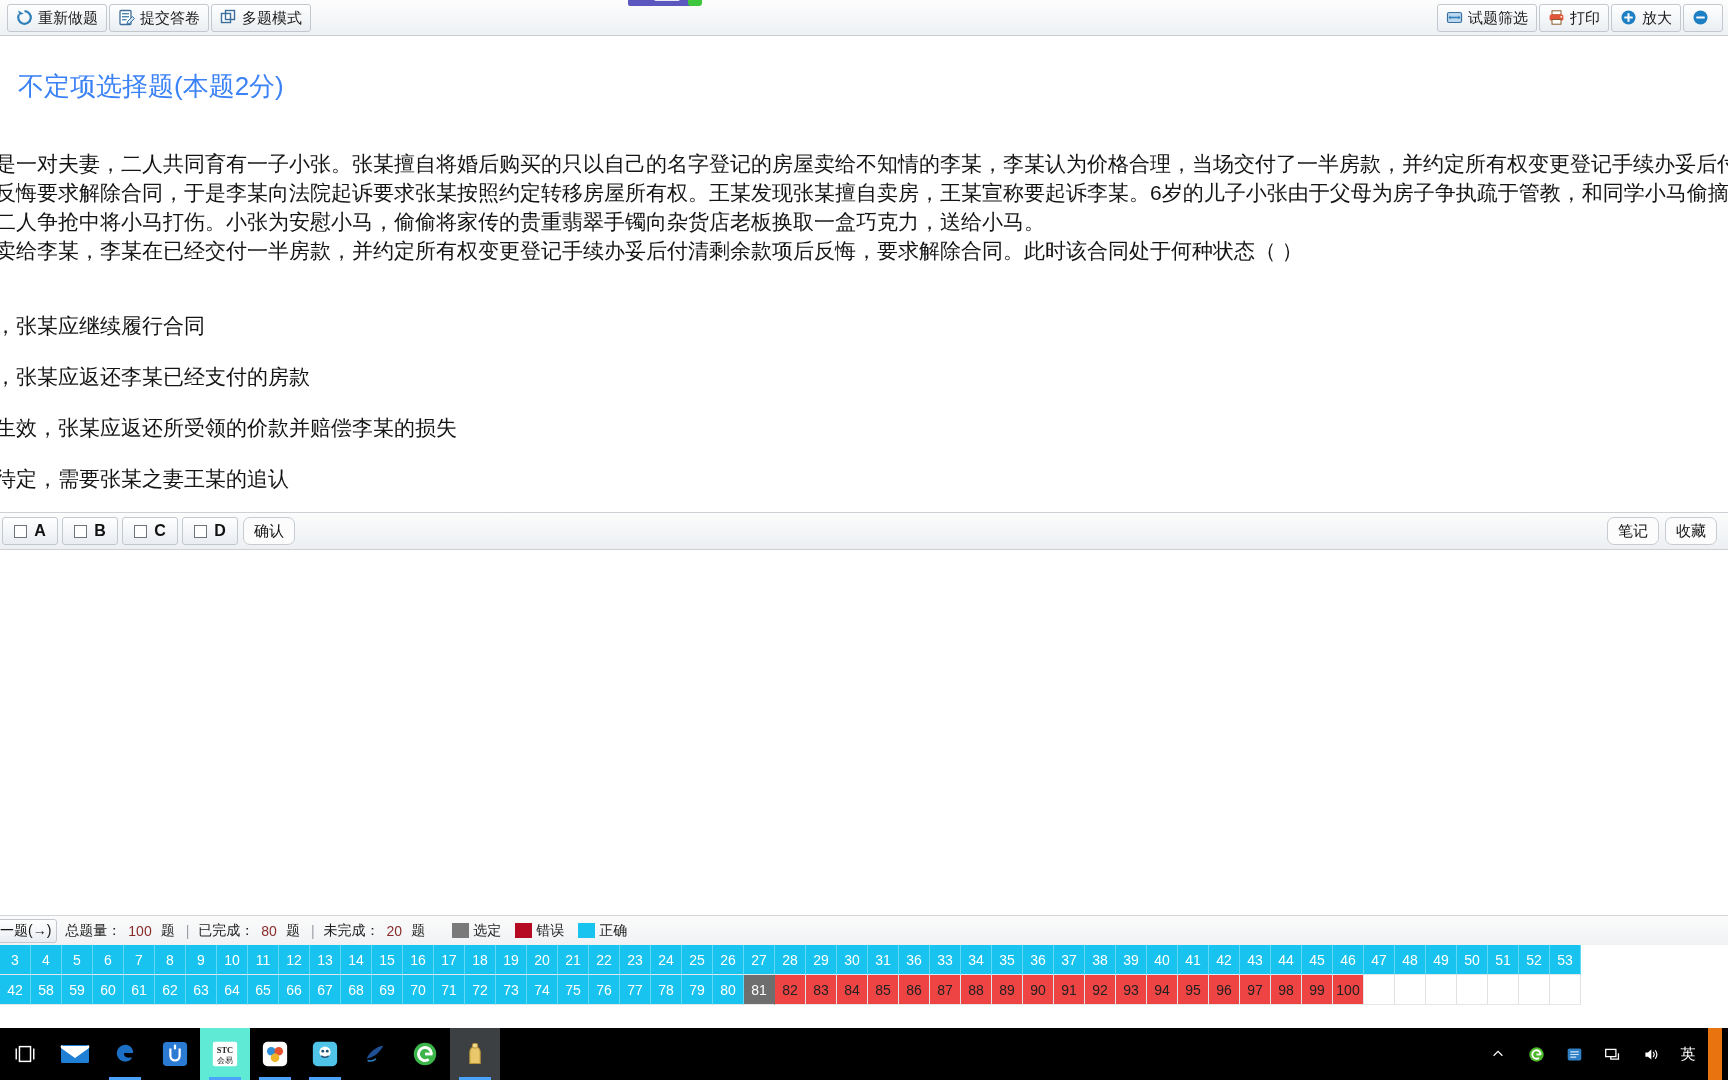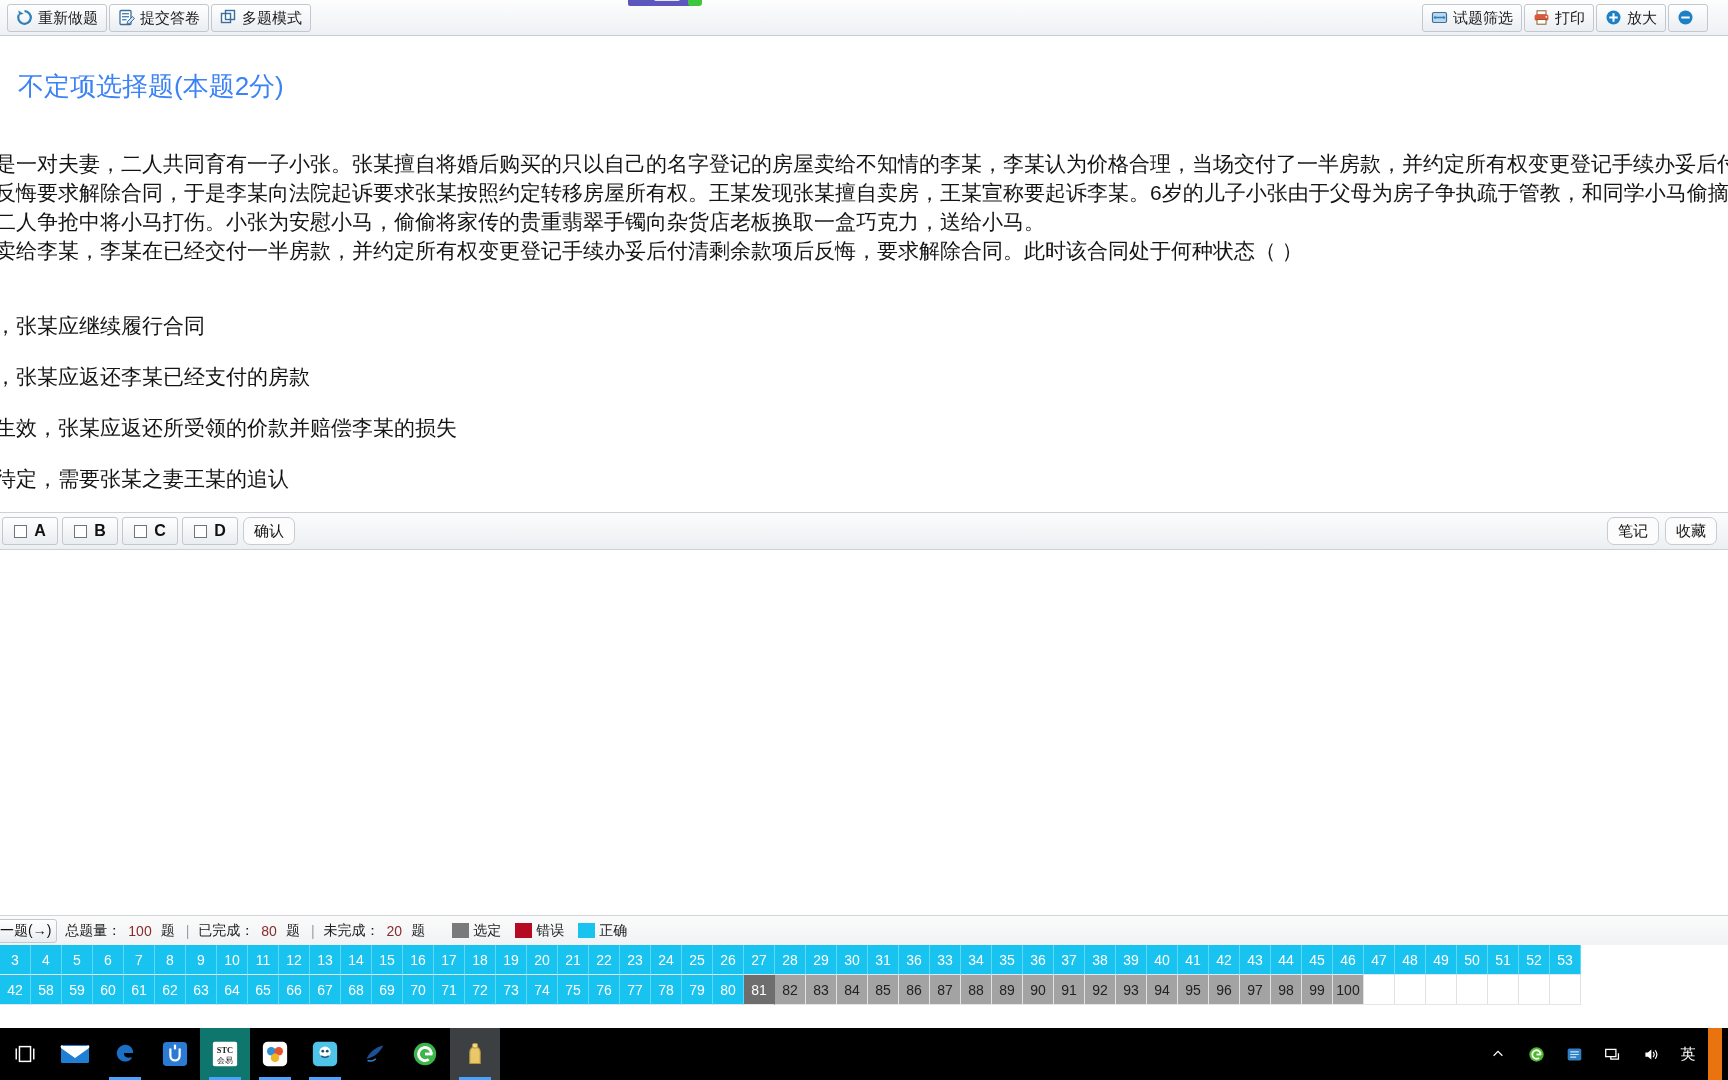--- a/index.html
+++ b/index.html
@@ -12,21 +12,21 @@
   .app{position:relative;width:1728px;height:1080px;}
 
   
   .toolbar{
     position:absolute;left:0;top:0;width:1728px;height:36px;
     background:linear-gradient(#fdfdfd,#eef1f4);
     border-bottom:1px solid #c8ccd2;
     display:flex;align-items:center;box-sizing:border-box;
   }
   .tb-left{display:flex;align-items:center;padding-left:6px;gap:0px;}
-  .tb-right{margin-left:auto;display:flex;align-items:flex-end;padding-right:19px;}
+  .tb-right{margin-left:auto;display:flex;align-items:flex-end;padding-right:4px;}
   .tbtn{
     display:flex;align-items:center;gap:5px;
     height:28px;padding:0 8px;margin:0 1px;
     background:linear-gradient(#ffffff,#eaeef2);
     border:1px solid #c3c8cf;border-radius:3px;
     font-size:15px;color:#1b1b1b;white-space:nowrap;
     box-sizing:border-box;cursor:default;
   }
   .tbtn .ic{width:17px;height:17px;display:block;flex:0 0 auto;}
   .tbtn .lbl{line-height:17px;font-size:15px;}
@@ -128,35 +128,35 @@
   }
   .grow{display:flex;height:30px;}
   .cell{
     width:31px;height:30px;flex:0 0 31px;
     display:flex;align-items:center;justify-content:center;
     font-size:14px;box-sizing:border-box;
     border-right:1px solid #ffffff;border-bottom:1px solid #e4e7ea;
     cursor:default;
   }
   .cell.correct{background:#18c3ef;color:#ffffff;border-right-color:#5fd9f7;}
-  .cell.empty{background:#a3a3a3;color:#222;border-right:1px solid #dfe3e6;}
+  .cell.empty{background:#ef4444;color:#222;border-right:1px solid #dfe3e6;}
   .cell.current{background:#6e6e6e;color:#ffffff;border-right:1px solid #6e6e6e;}
   .cell.blankcell{background:#ffffff;color:transparent;border-right:1px solid #dfe3e6;}
 
   
   .taskbar{
     position:absolute;left:0;bottom:0;width:1728px;height:52px;
     background:#000000;display:flex;align-items:center;
   }
   .tk{
     width:50px;height:52px;display:flex;align-items:center;justify-content:center;
     position:relative;flex:0 0 auto;cursor:default;
   }
   .tk.active{background:#3c4043;}
-  .tk.stc{background:#0f766e;}
+  .tk.stc{background:#5eead4;}
   .tk .ul{position:absolute;bottom:0;left:9px;width:32px;height:3px;background:#4aa3ff;}
   .tray{margin-left:auto;display:flex;align-items:center;padding-right:6px;gap:2px;}
   .tray .ti{
     height:52px;min-width:26px;padding:0 5px;
     display:flex;align-items:center;justify-content:center;
     color:#ffffff;font-size:15px;cursor:default;
   }
   .orange-tab{
     width:14px;height:52px;background:#e8730f;flex:0 0 auto;
   }

